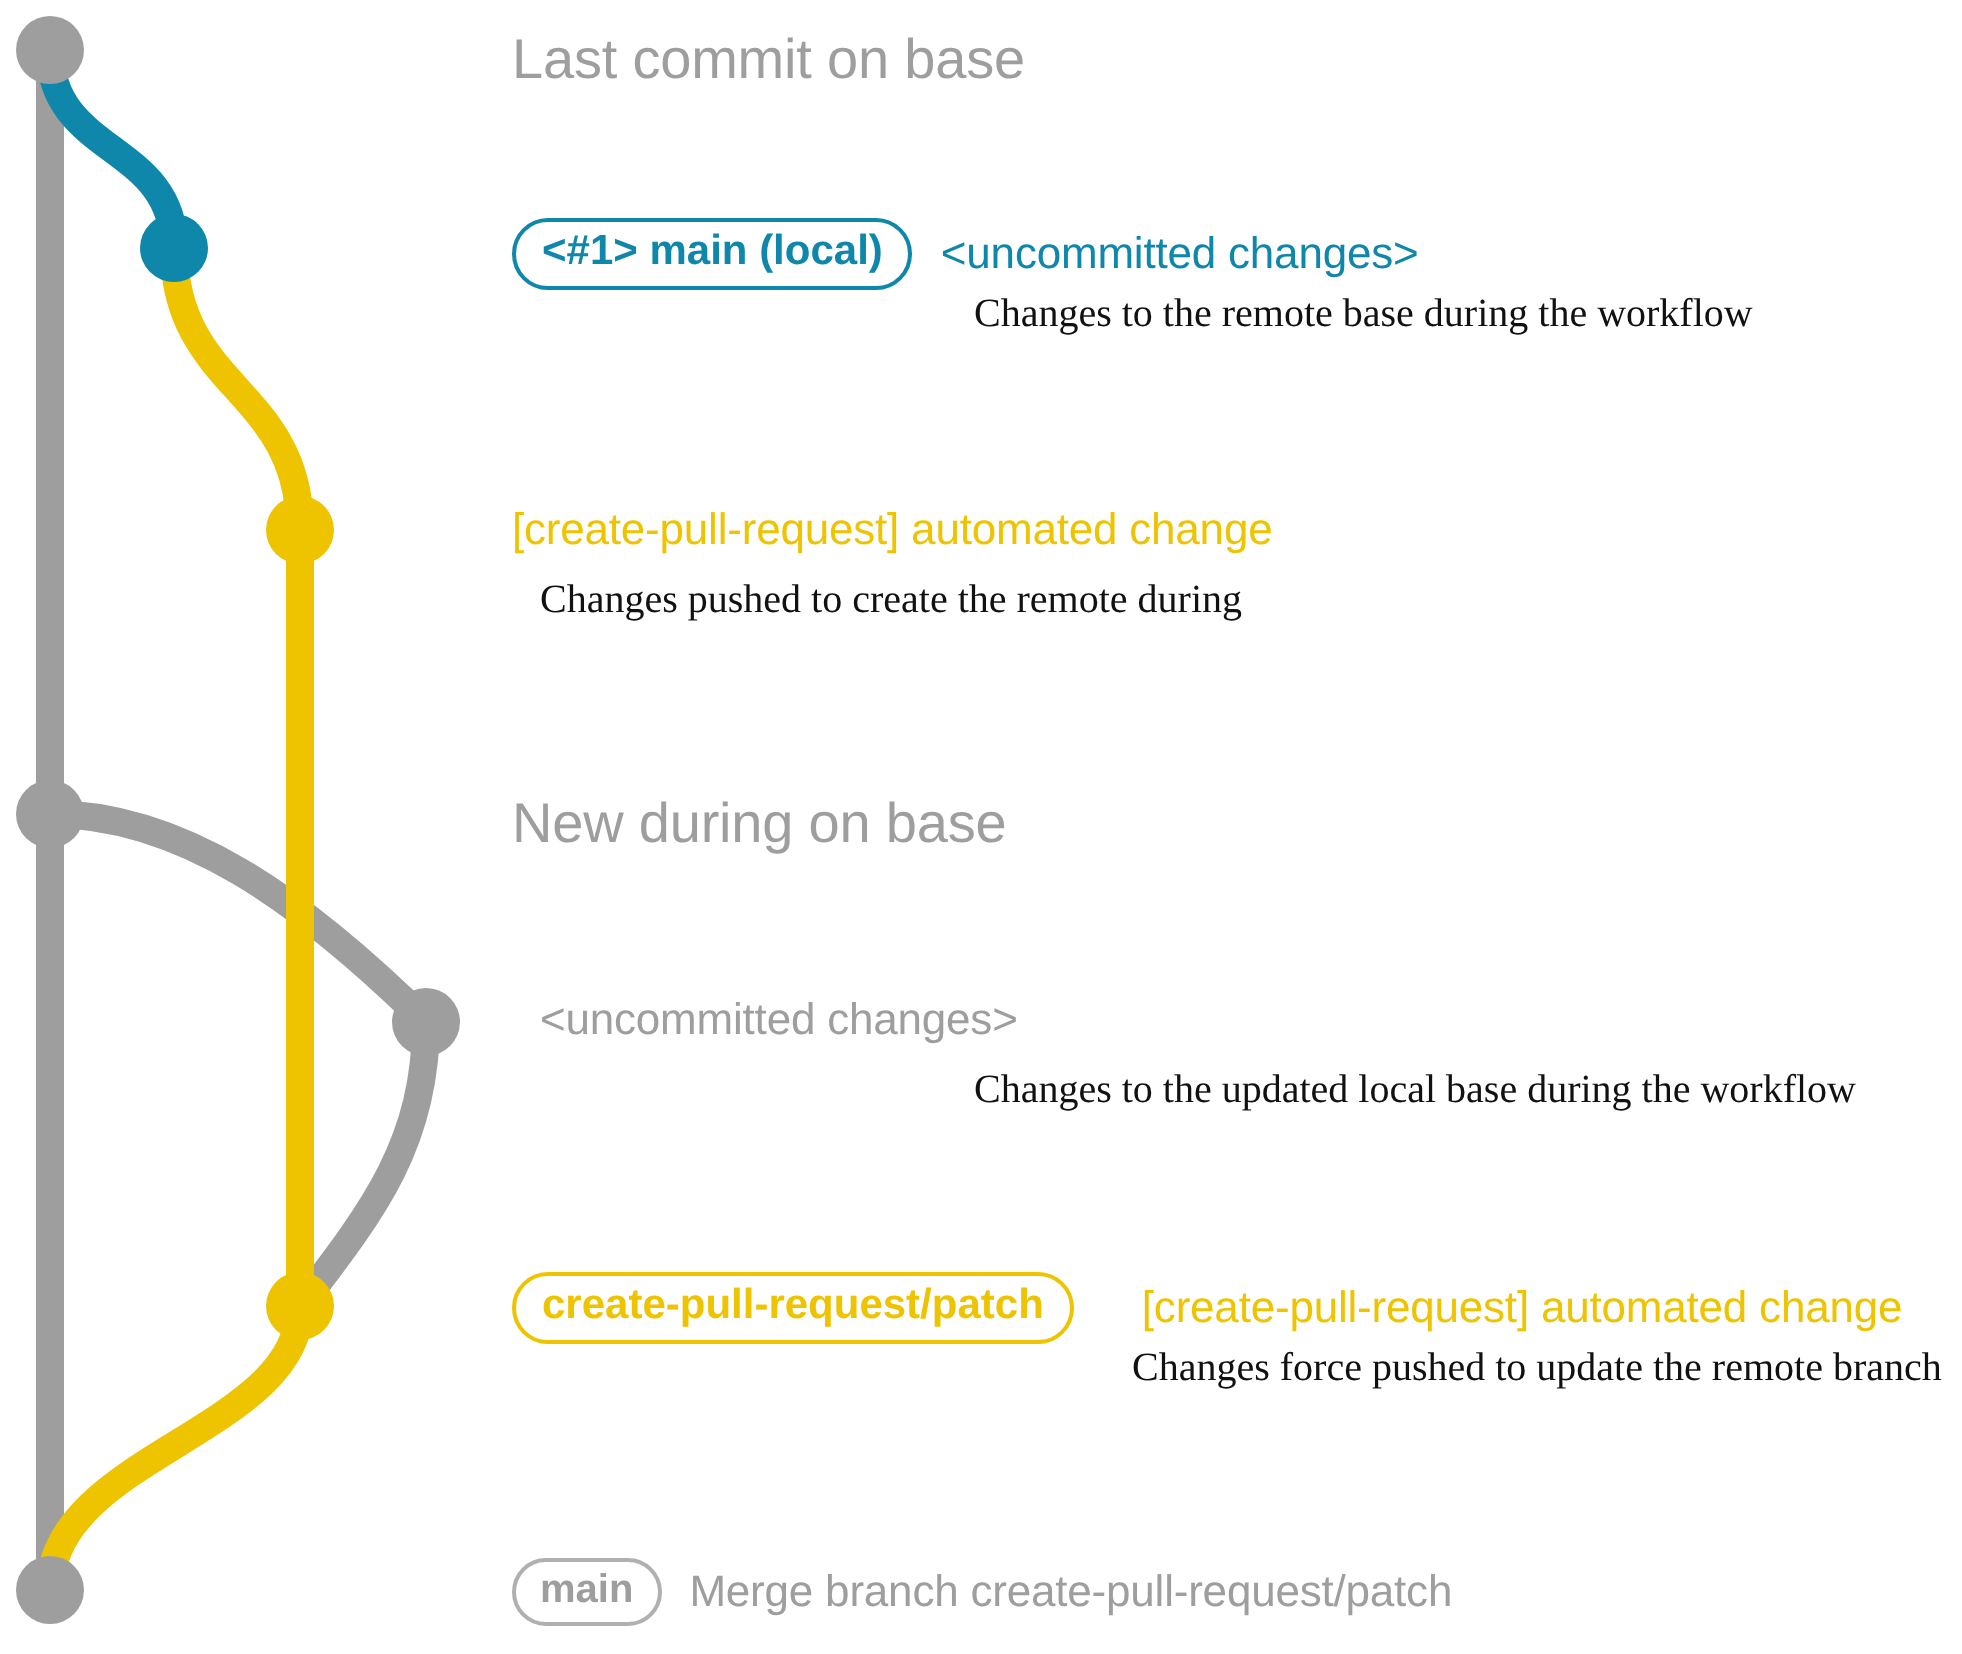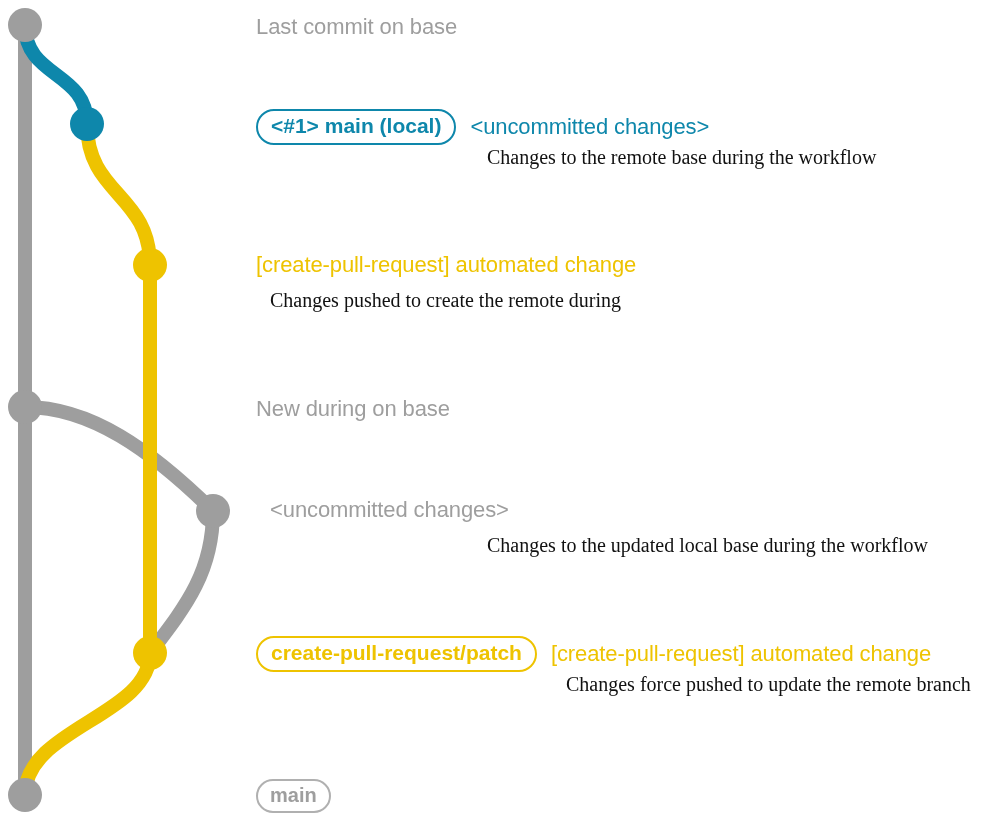--- a/index.html
+++ b/index.html
@@ -50,21 +50,21 @@
     font-weight: 400;
     white-space: nowrap;
     margin-left: 14px;
     letter-spacing: -0.1px;
   }
   .subject.blue   { color: #0e87ab; }
   .subject.yellow { color: #eec300; }
   .subject.gray   { color: #9e9e9e; }
   .heading {
     position: absolute;
-    font-size: 22px;
+    font-size: 28px;
     color: #9e9e9e;
     white-space: nowrap;
     letter-spacing: -0.1px;
   }
   .note {
     position: absolute;
     font-family: "Liberation Serif", serif;
     font-size: 20px;
     color: #111111;
     white-space: nowrap;
@@ -116,21 +116,22 @@
 </div>
 <div class="note" style="left:270px; top:289px;">Changes pushed to create the remote during</div>
 
 <div class="heading" style="left:256px; top:396px;">New during on base</div>
 
 <div class="row" style="left:256px; top:497px;">
   <span class="subject gray">&lt;uncommitted changes&gt;</span>
 </div>
 <div class="note" style="left:487px; top:534px;">Changes to the updated local base during the workflow</div>
 
-<div class="row" style="left:256px; top:636px;">
+<div class="row" style="left:256px; top:636px;gap:20px;">
   <span class="pill yellow">create-pull-request/patch</span>
   <span class="subject yellow">[create-pull-request] automated change</span>
 </div>
 <div class="note" style="left:566px; top:673px;">Changes force pushed to update the remote branch</div>
 
 <div class="row" style="left:256px; top:779px;">
   <span class="pill gray" style="font-size:20px; padding:4px 12px 5px 12px;">main</span>
+  <span class="subject gray">Merge branch create-pull-request/patch</span>
 </div>
 
 </body></html>

